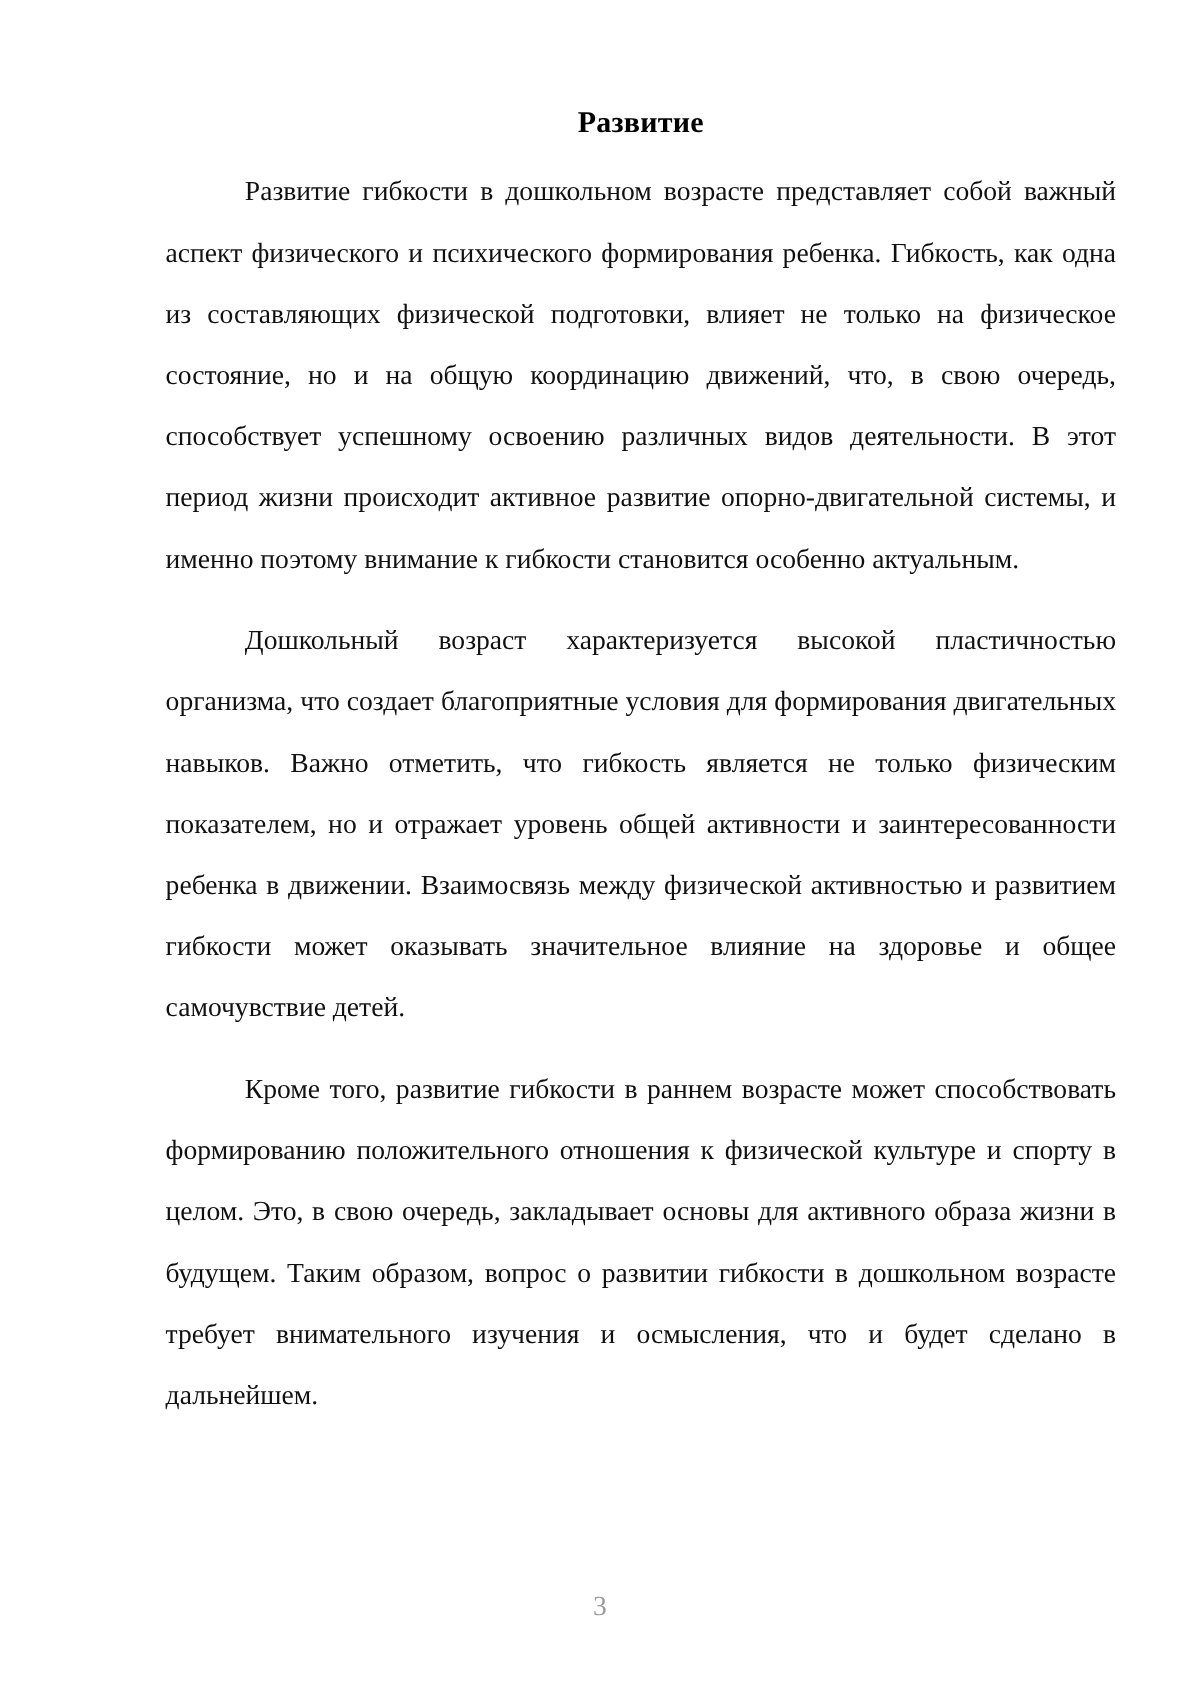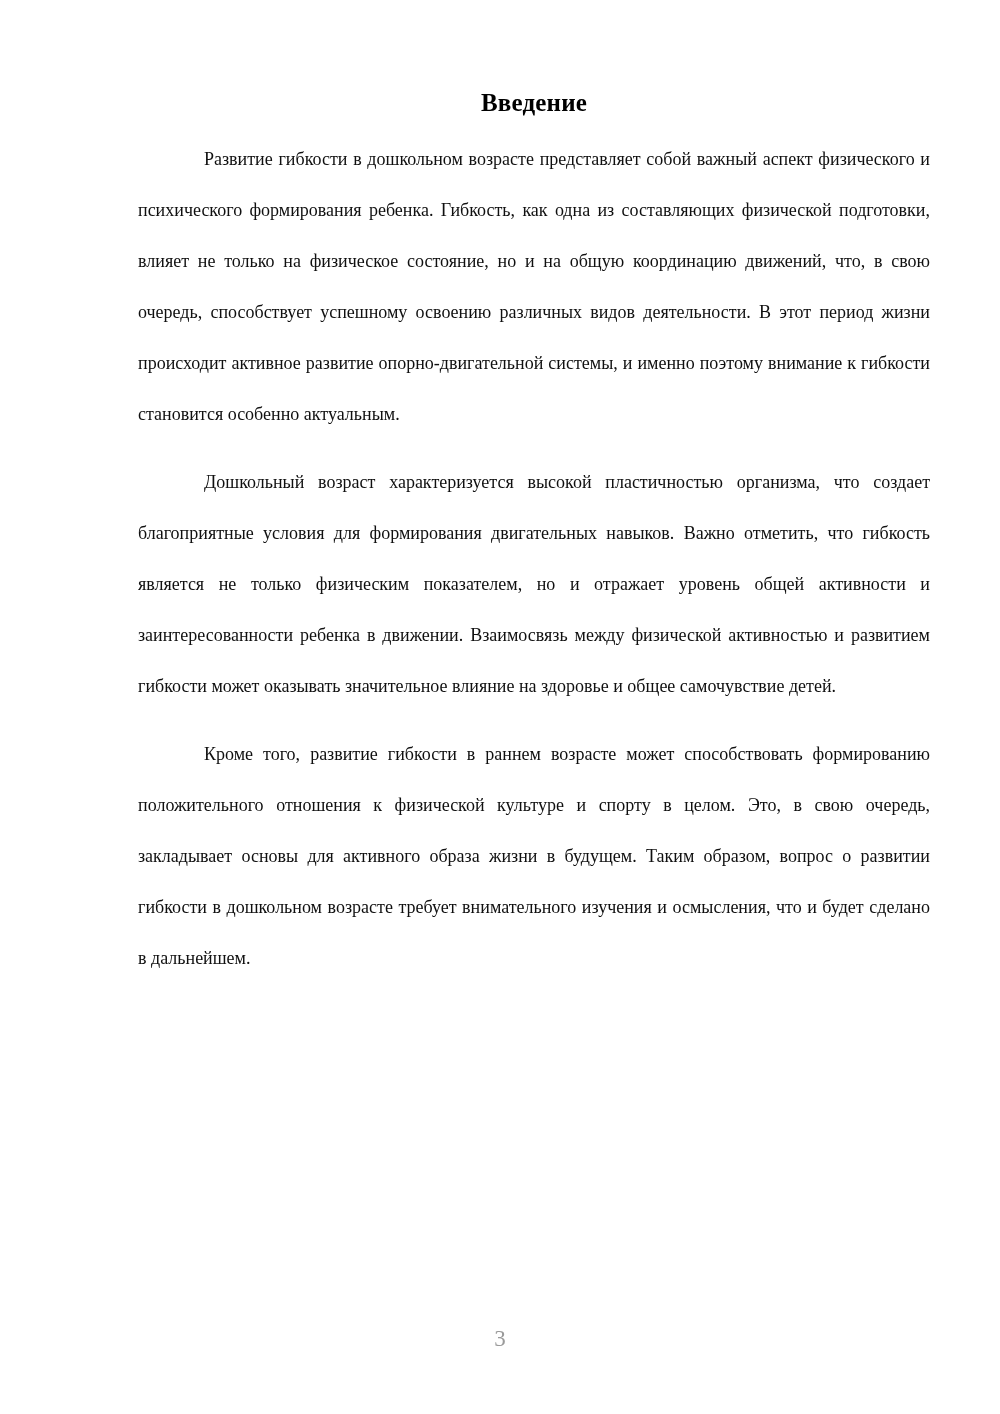--- a/index.html
+++ b/index.html
@@ -34,21 +34,21 @@
     font-size: 25px;
     line-height: 1.2;
     margin: 0 0 16px 0;
     letter-spacing: 0.2px;
     color: #000000;
   }
 
   .doc-paragraph {
     text-align: justify;
     text-justify: inter-word;
-    font-size: 18px;
+    font-size: 23px;
     line-height: 51px;
     margin: 0 0 17px 0;
     text-indent: 66px;
     color: #101010;
     hyphens: none;
   }
 
   .doc-paragraph:last-of-type {
     margin-bottom: 0;
   }
@@ -65,21 +65,21 @@
     font-family: "Liberation Serif", "DejaVu Serif", serif;
   }
 </style>
 </head>
 <body>
 
 <div class="page">
 
   <div class="content">
 
-    <h1 class="doc-heading">Введение</h1>
+    <h1 class="doc-heading">Развитие</h1>
 
     <p class="doc-paragraph">Развитие гибкости в дошкольном возрасте представляет собой важный аспект физического и психического формирования ребенка. Гибкость, как одна из составляющих физической подготовки, влияет не только на физическое состояние, но и на общую координацию движений, что, в свою очередь, способствует успешному освоению различных видов деятельности. В этот период жизни происходит активное развитие опорно-двигательной системы, и именно поэтому внимание к гибкости становится особенно актуальным.</p>
 
     <p class="doc-paragraph">Дошкольный возраст характеризуется высокой пластичностью организма, что создает благоприятные условия для формирования двигательных навыков. Важно отметить, что гибкость является не только физическим показателем, но и отражает уровень общей активности и заинтересованности ребенка в движении. Взаимосвязь между физической активностью и развитием гибкости может оказывать значительное влияние на здоровье и общее самочувствие детей.</p>
 
     <p class="doc-paragraph">Кроме того, развитие гибкости в раннем возрасте может способствовать формированию положительного отношения к физической культуре и спорту в целом. Это, в свою очередь, закладывает основы для активного образа жизни в будущем. Таким образом, вопрос о развитии гибкости в дошкольном возрасте требует внимательного изучения и осмысления, что и будет сделано в дальнейшем.</p>
 
   </div>
 
   <div class="page-number">3</div>

